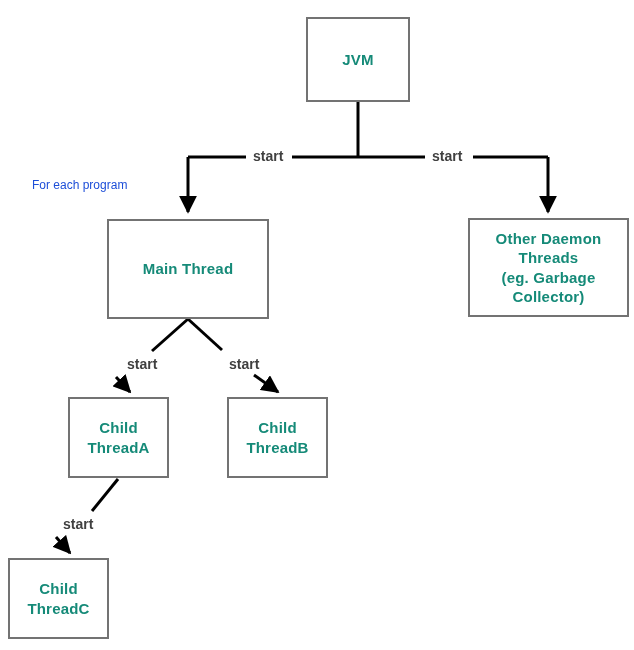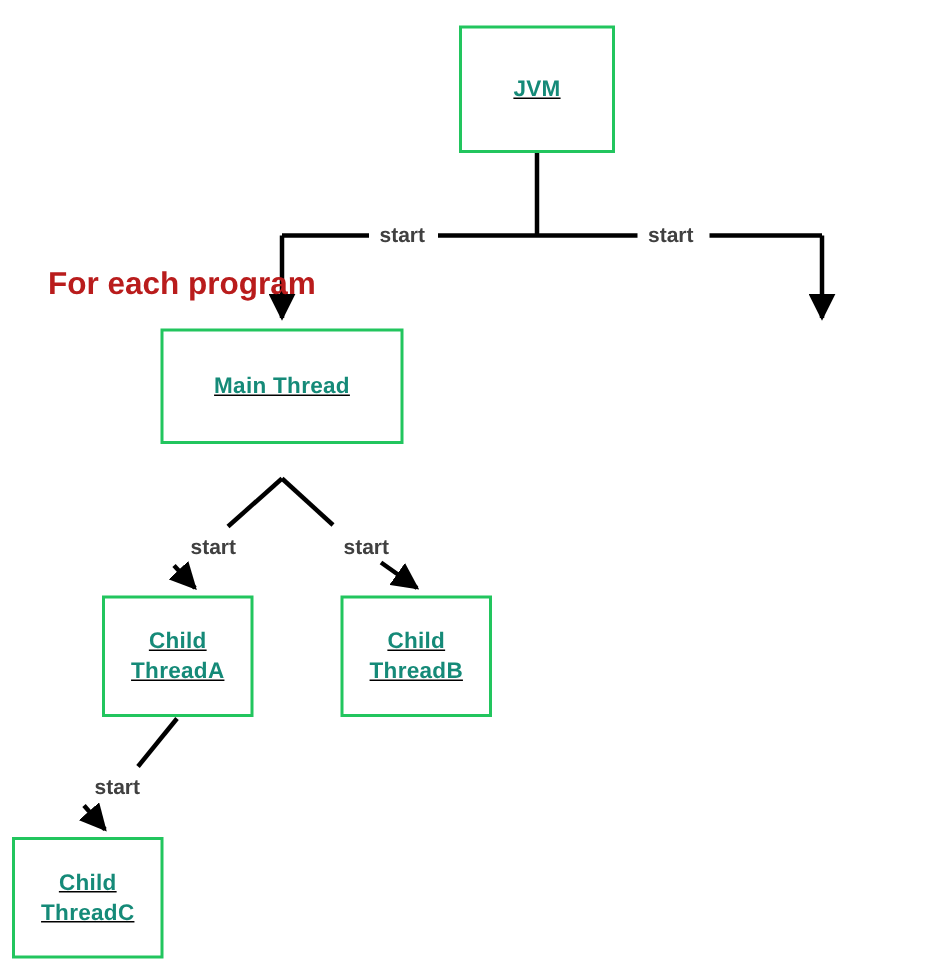--- a/index.html
+++ b/index.html
@@ -22,27 +22,26 @@
     position: absolute;
     left: 0;
     top: 0;
     width: 634px;
     height: 650px;
     pointer-events: none;
   }
   .node {
     position: absolute;
     box-sizing: border-box;
-    border: 2px solid #22c55e;
+    border: 2px solid #737373;
     background: #ffffff;
     display: flex;
     align-items: center;
     justify-content: center;
     text-align: center;
-    text-decoration: underline;
   }
   .node-label {
     color: #158a78;
     font-weight: bold;
     font-size: 15px;
     line-height: 1.28;
     letter-spacing: 0.2px;
     white-space: pre-line;
   }
   .edge-label {
@@ -50,23 +49,23 @@
     color: #404040;
     font-weight: bold;
     font-size: 14px;
     background: #ffffff;
     padding: 0 3px;
     white-space: nowrap;
     line-height: 1;
   }
   .note-label {
     position: absolute;
-    color: #b91c1c;
-    font-weight: bold;
-    font-size: 21px;
+    color: #1d4ed8;
+    font-weight: normal;
+    font-size: 12px;
     background: transparent;
     white-space: nowrap;
     line-height: 1;
   }
 </style>
 </head>
 <body>
 
 <div id="canvas">
 
@@ -106,24 +105,30 @@
     <g>
       <path d="M 118 479 L 92 511" stroke="#000000" stroke-width="3" fill="none"></path>
       <path d="M 56 537 L 70 553" stroke="#000000" stroke-width="3" fill="none" marker-end="url(#arrow)"></path>
     </g>
   </svg>
 
   <div class="node" style="left:306px; top:17px; width:104px; height:85px;">
     <span class="node-label">JVM</span>
   </div>
 
-  <div class="node" style="left:107px; top:219px; width:162px; height:77px;justify-content:center;">
+  <div class="node" style="left:107px; top:219px; width:162px; height:100px;justify-content:center;">
     <span class="node-label">Main Thread</span>
   </div>
 
+  <div class="node" style="left:468px; top:218px; width:161px; height:99px;">
+    <span class="node-label">Other Daemon
+Threads
+(eg. Garbage
+Collector)</span>
+  </div>
 
   <div class="node" style="left:68px; top:397px; width:101px; height:81px;">
     <span class="node-label">Child
 ThreadA</span>
   </div>
 
   <div class="node" style="left:227px; top:397px; width:101px; height:81px;">
     <span class="node-label">Child
 ThreadB</span>
   </div>

